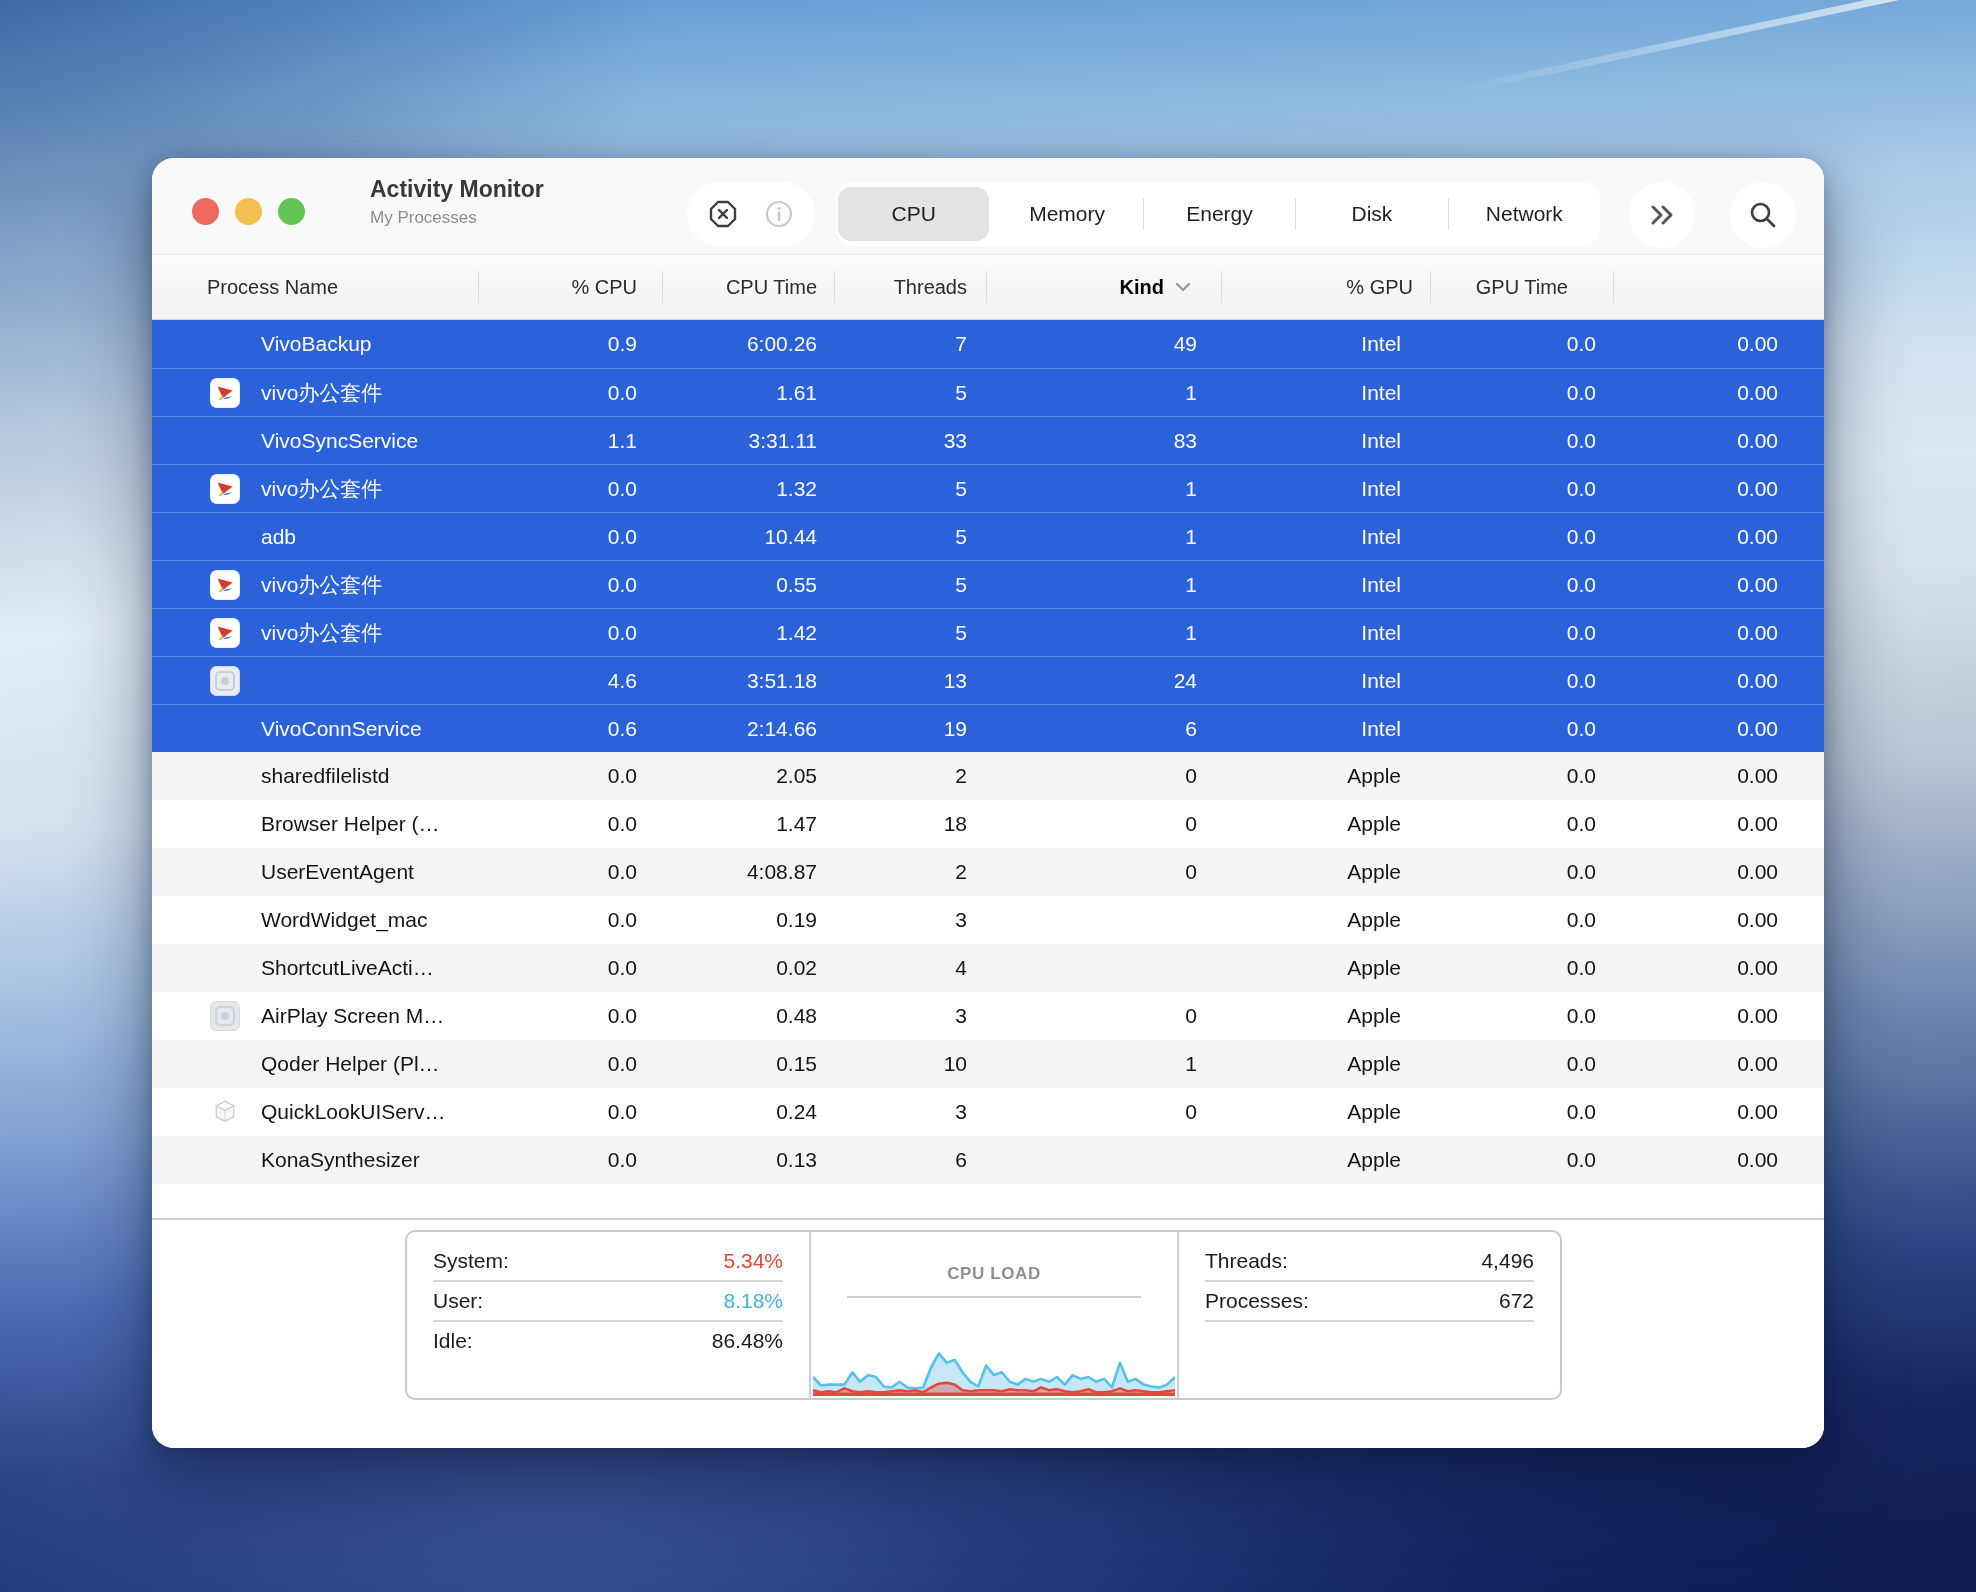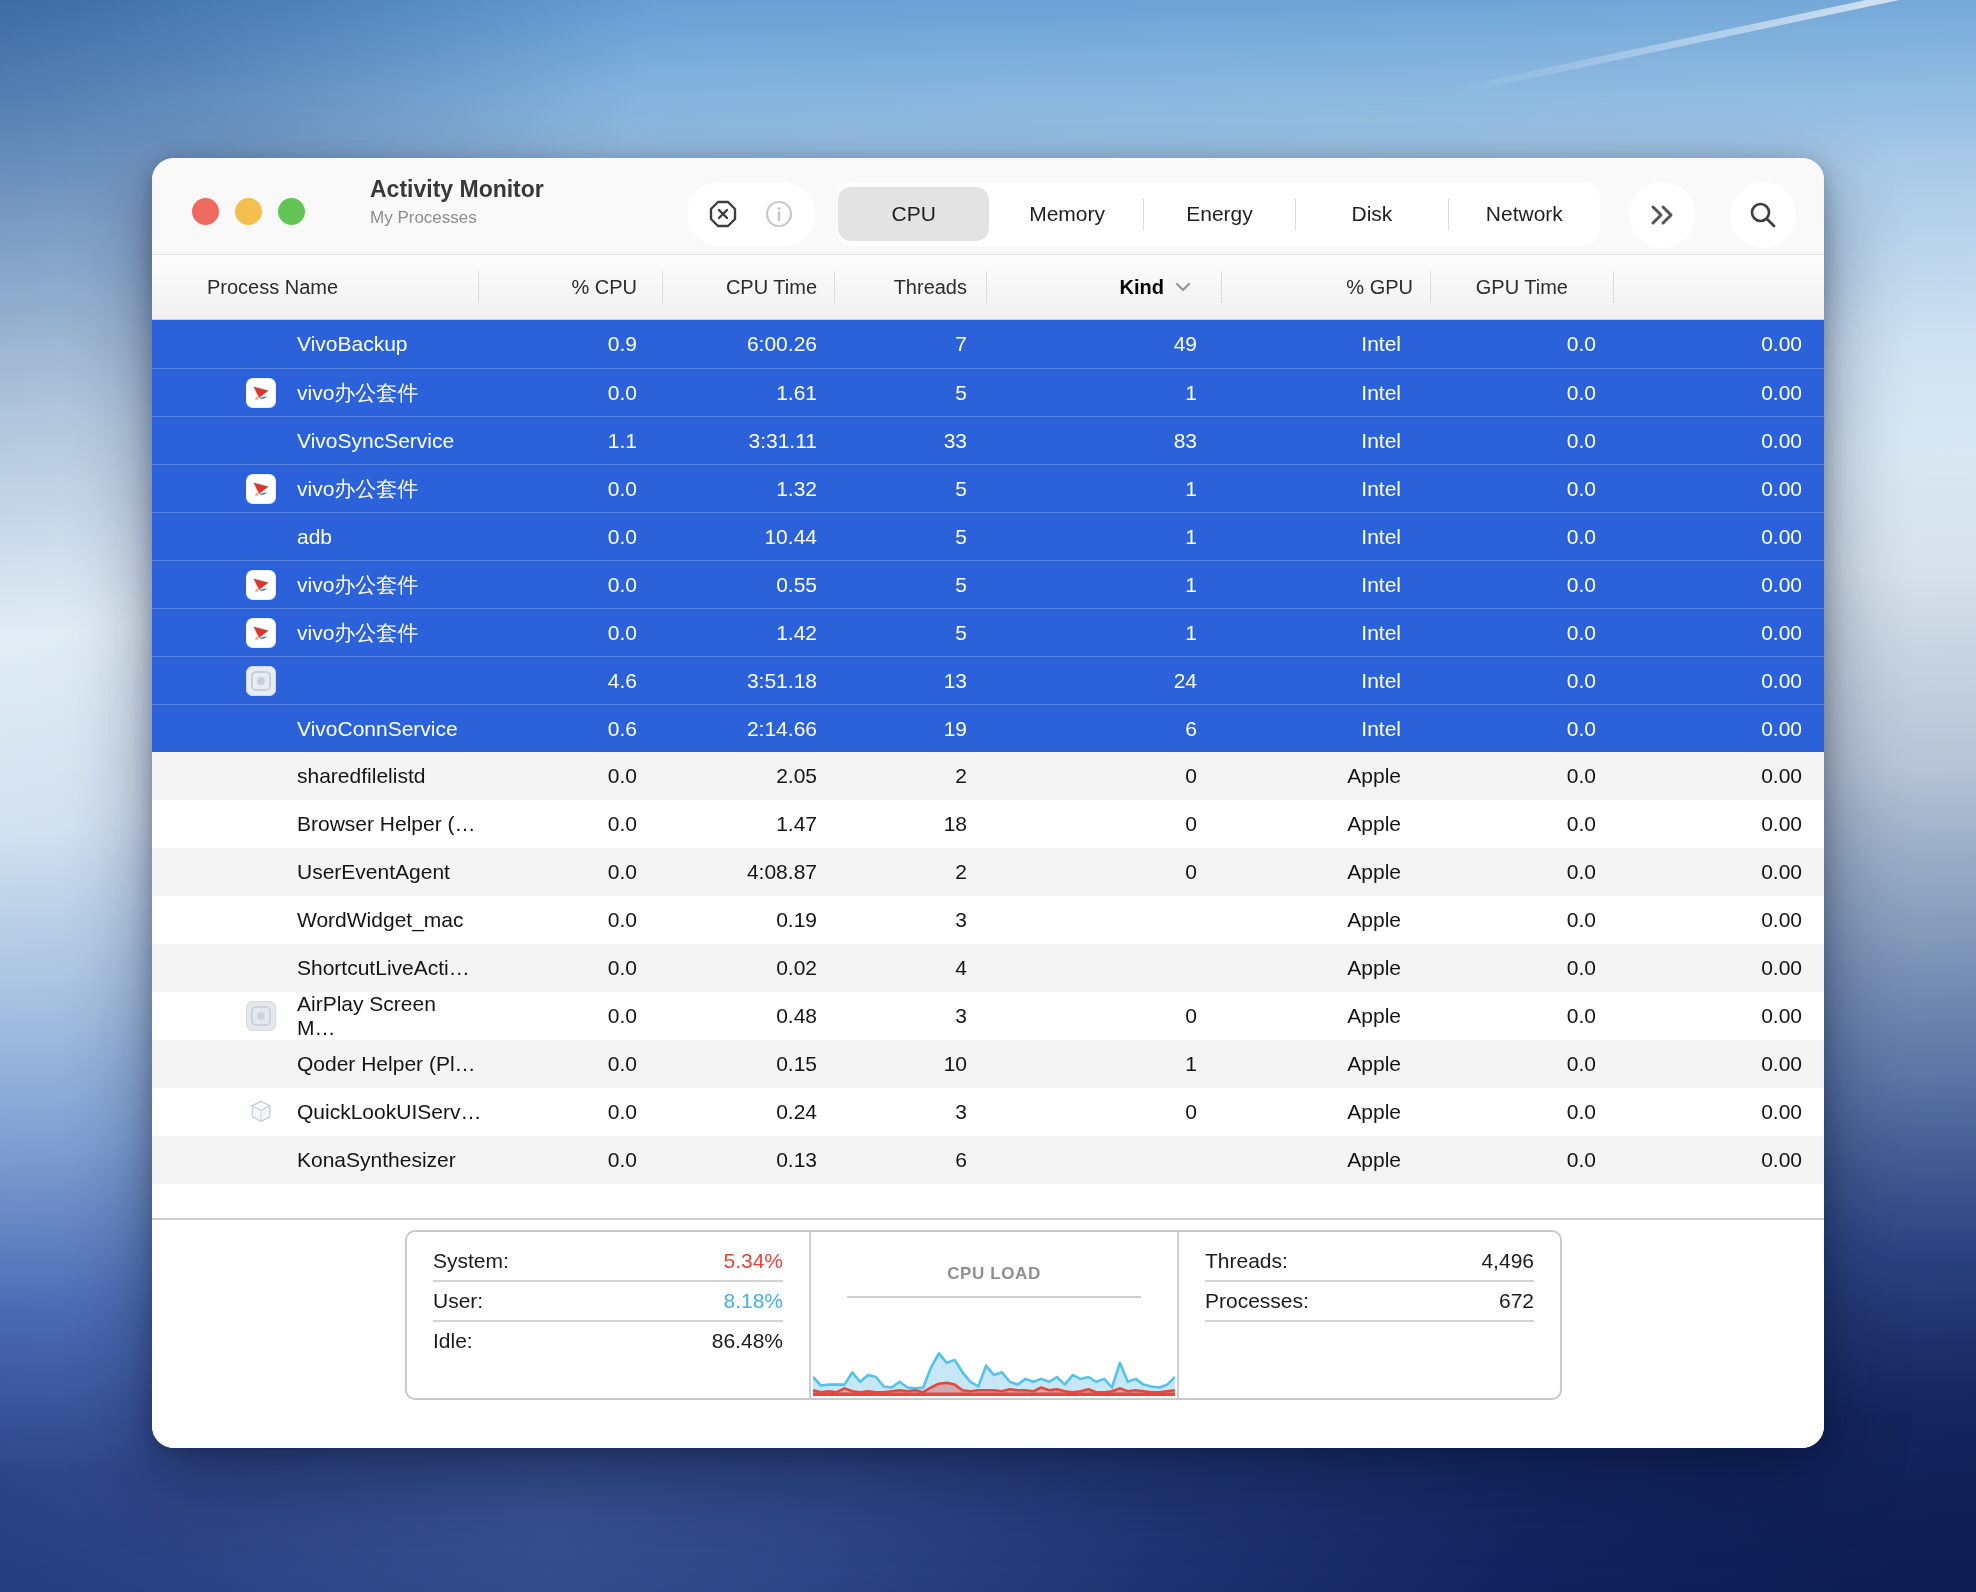--- a/index.html
+++ b/index.html
@@ -78,28 +78,28 @@
   .row{
     height:48px;display:grid;
     grid-template-columns:327px 184px 172px 152px 235px 209px 183px 210px;
     font-size:21px;color:#141414;box-sizing:border-box;
   }
   .row.sel{background:#2b62d9;color:#ffffff;}
   .row.sel + .row.sel{border-top:1px solid rgba(255,255,255,.22);}
   .row.odd{background:#f4f4f5;}
   .row.even{background:#ffffff;}
   .cell{display:flex;align-items:center;}
-  .cell.c0{padding-left:58px;margin-left:36px;}
+  .cell.c0{padding-left:58px;}
   .cell.c1{justify-content:flex-end;padding-right:26px;}
   .cell.c2{justify-content:flex-end;padding-right:18px;}
   .cell.c3{justify-content:flex-end;padding-right:20px;}
   .cell.c4{justify-content:flex-end;padding-right:25px;}
   .cell.c5{justify-content:flex-end;padding-right:30px;}
   .cell.c6{justify-content:flex-end;padding-right:18px;}
-  .cell.c7{justify-content:flex-end;padding-right:22px;}
+  .cell.c7{justify-content:flex-end;padding-right:46px;}
   .appicon{width:30px;height:30px;margin-right:21px;flex:none;position:relative;border-radius:7px;}
   .appicon.empty{visibility:hidden;}
   .appicon.vivo{background:#ffffff;box-shadow:0 0 0 1px rgba(0,0,0,.06) inset;}
   .appicon.vivo svg{position:absolute;inset:3px;}
   .appicon.exec,.appicon.airplay{background:#e9ecf0;box-shadow:0 0 0 1px #d2d8de inset;}
   .appicon.airplay{background:#e2e7ec;opacity:.92;}
   .exec-inner{position:absolute;left:5px;top:5px;right:5px;bottom:5px;border:2px solid #c8cfd8;border-radius:5px;}
   .exec-dot{position:absolute;left:11px;top:11px;width:8px;height:8px;border-radius:50%;background:#c8cfd8;}
   .appicon.quicklook{background:transparent;}
   .appicon.quicklook svg{position:absolute;inset:1px;}

